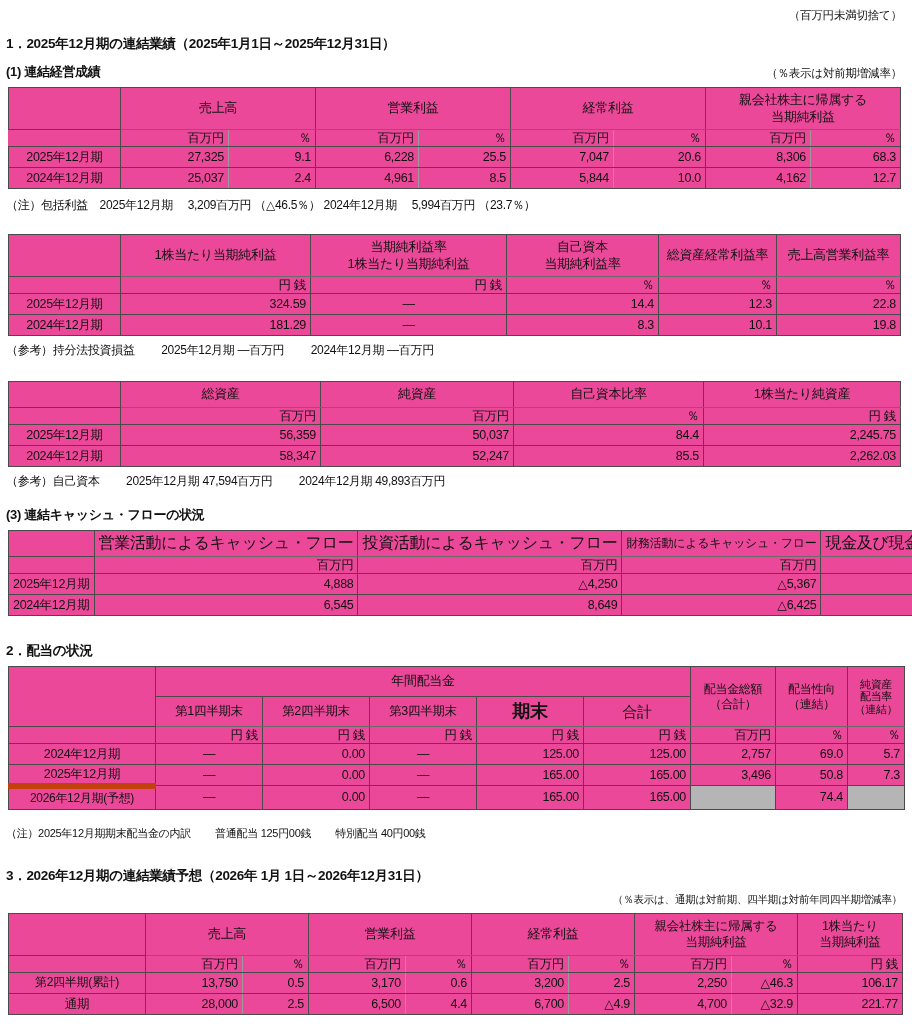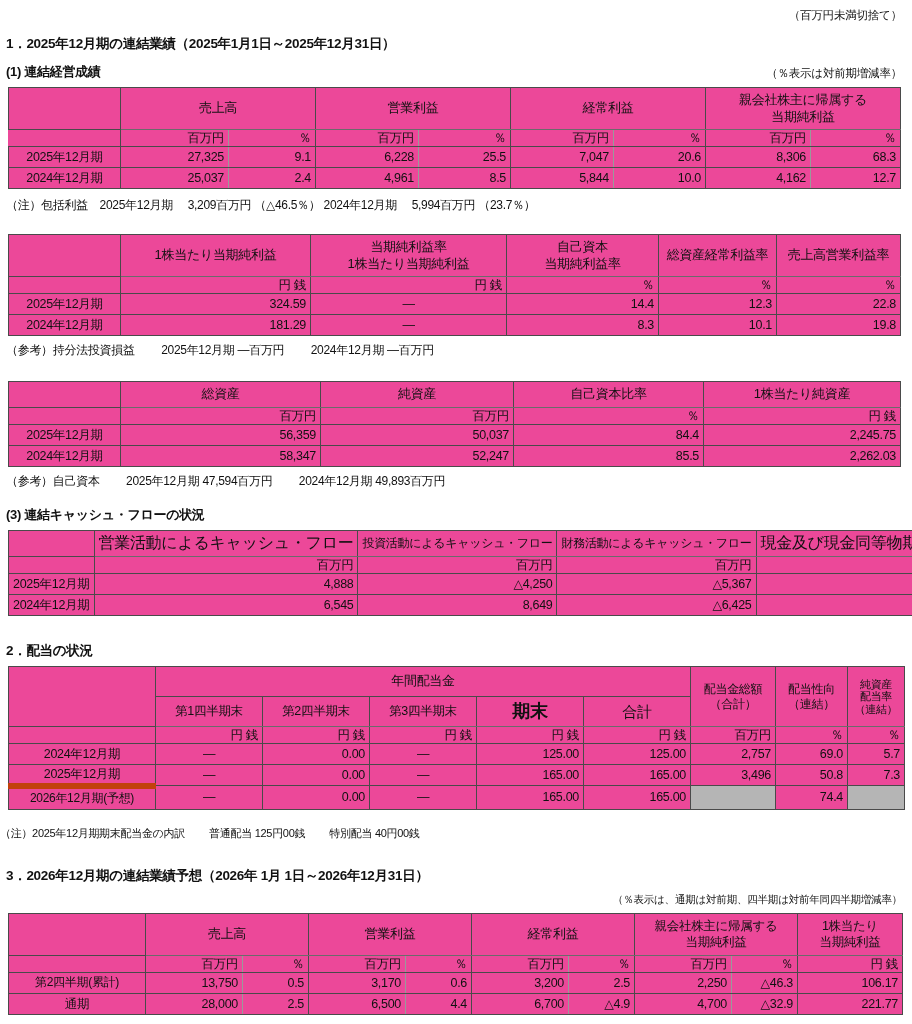--- a/index.html
+++ b/index.html
@@ -45,20 +45,21 @@
     letter-spacing: -0.3px;
   }
   .note-line {
     font-size: 12px;
     padding-left: 6px;
     letter-spacing: -0.3px;
     white-space: pre;
   }
   .small-note {
     font-size: 11px;
+    padding-left: 6px;
     letter-spacing: -0.3px;
     white-space: pre;
   }
   .spacer-6  { height: 6px; }
   .spacer-8  { height: 8px; }
   .spacer-10 { height: 10px; }
   .spacer-12 { height: 12px; }
   .spacer-16 { height: 16px; }
   .spacer-20 { height: 20px; }
   .spacer-26 { height: 26px; }
@@ -296,21 +297,21 @@
       <col style="width:112px">
         <col style="width:201px">
         <col style="width:200px">
       <col style="width:198px">
         <col style="width:181px">
     </colgroup>
     <tbody>
       <tr class="hdr-two">
         <th></th>
         <th class="hdr-thickline" style="font-size:16px;">営業活動によるキャッシュ・フロー</th>
-        <th class="hdr-thickline" style="font-size:12px;margin-top:13px;">投資活動によるキャッシュ・フロー</th>
+        <th class="hdr-thickline" style="font-size:16px;margin-top:13px;">投資活動によるキャッシュ・フロー</th>
         <th class="hdr-thickline" style="font-size:12px;">財務活動によるキャッシュ・フロー</th>
         <th class="hdr-thickline" style="font-size:16px;">現金及び現金同等物期末残高</th>
       </tr>
       <tr class="unit-row">
         <td style="border-left:1px solid #4a4a4a;"></td>
         <td>百万円</td>
         <td>百万円</td>
         <td>百万円</td>
         <td>百万円</td>
       </tr>

